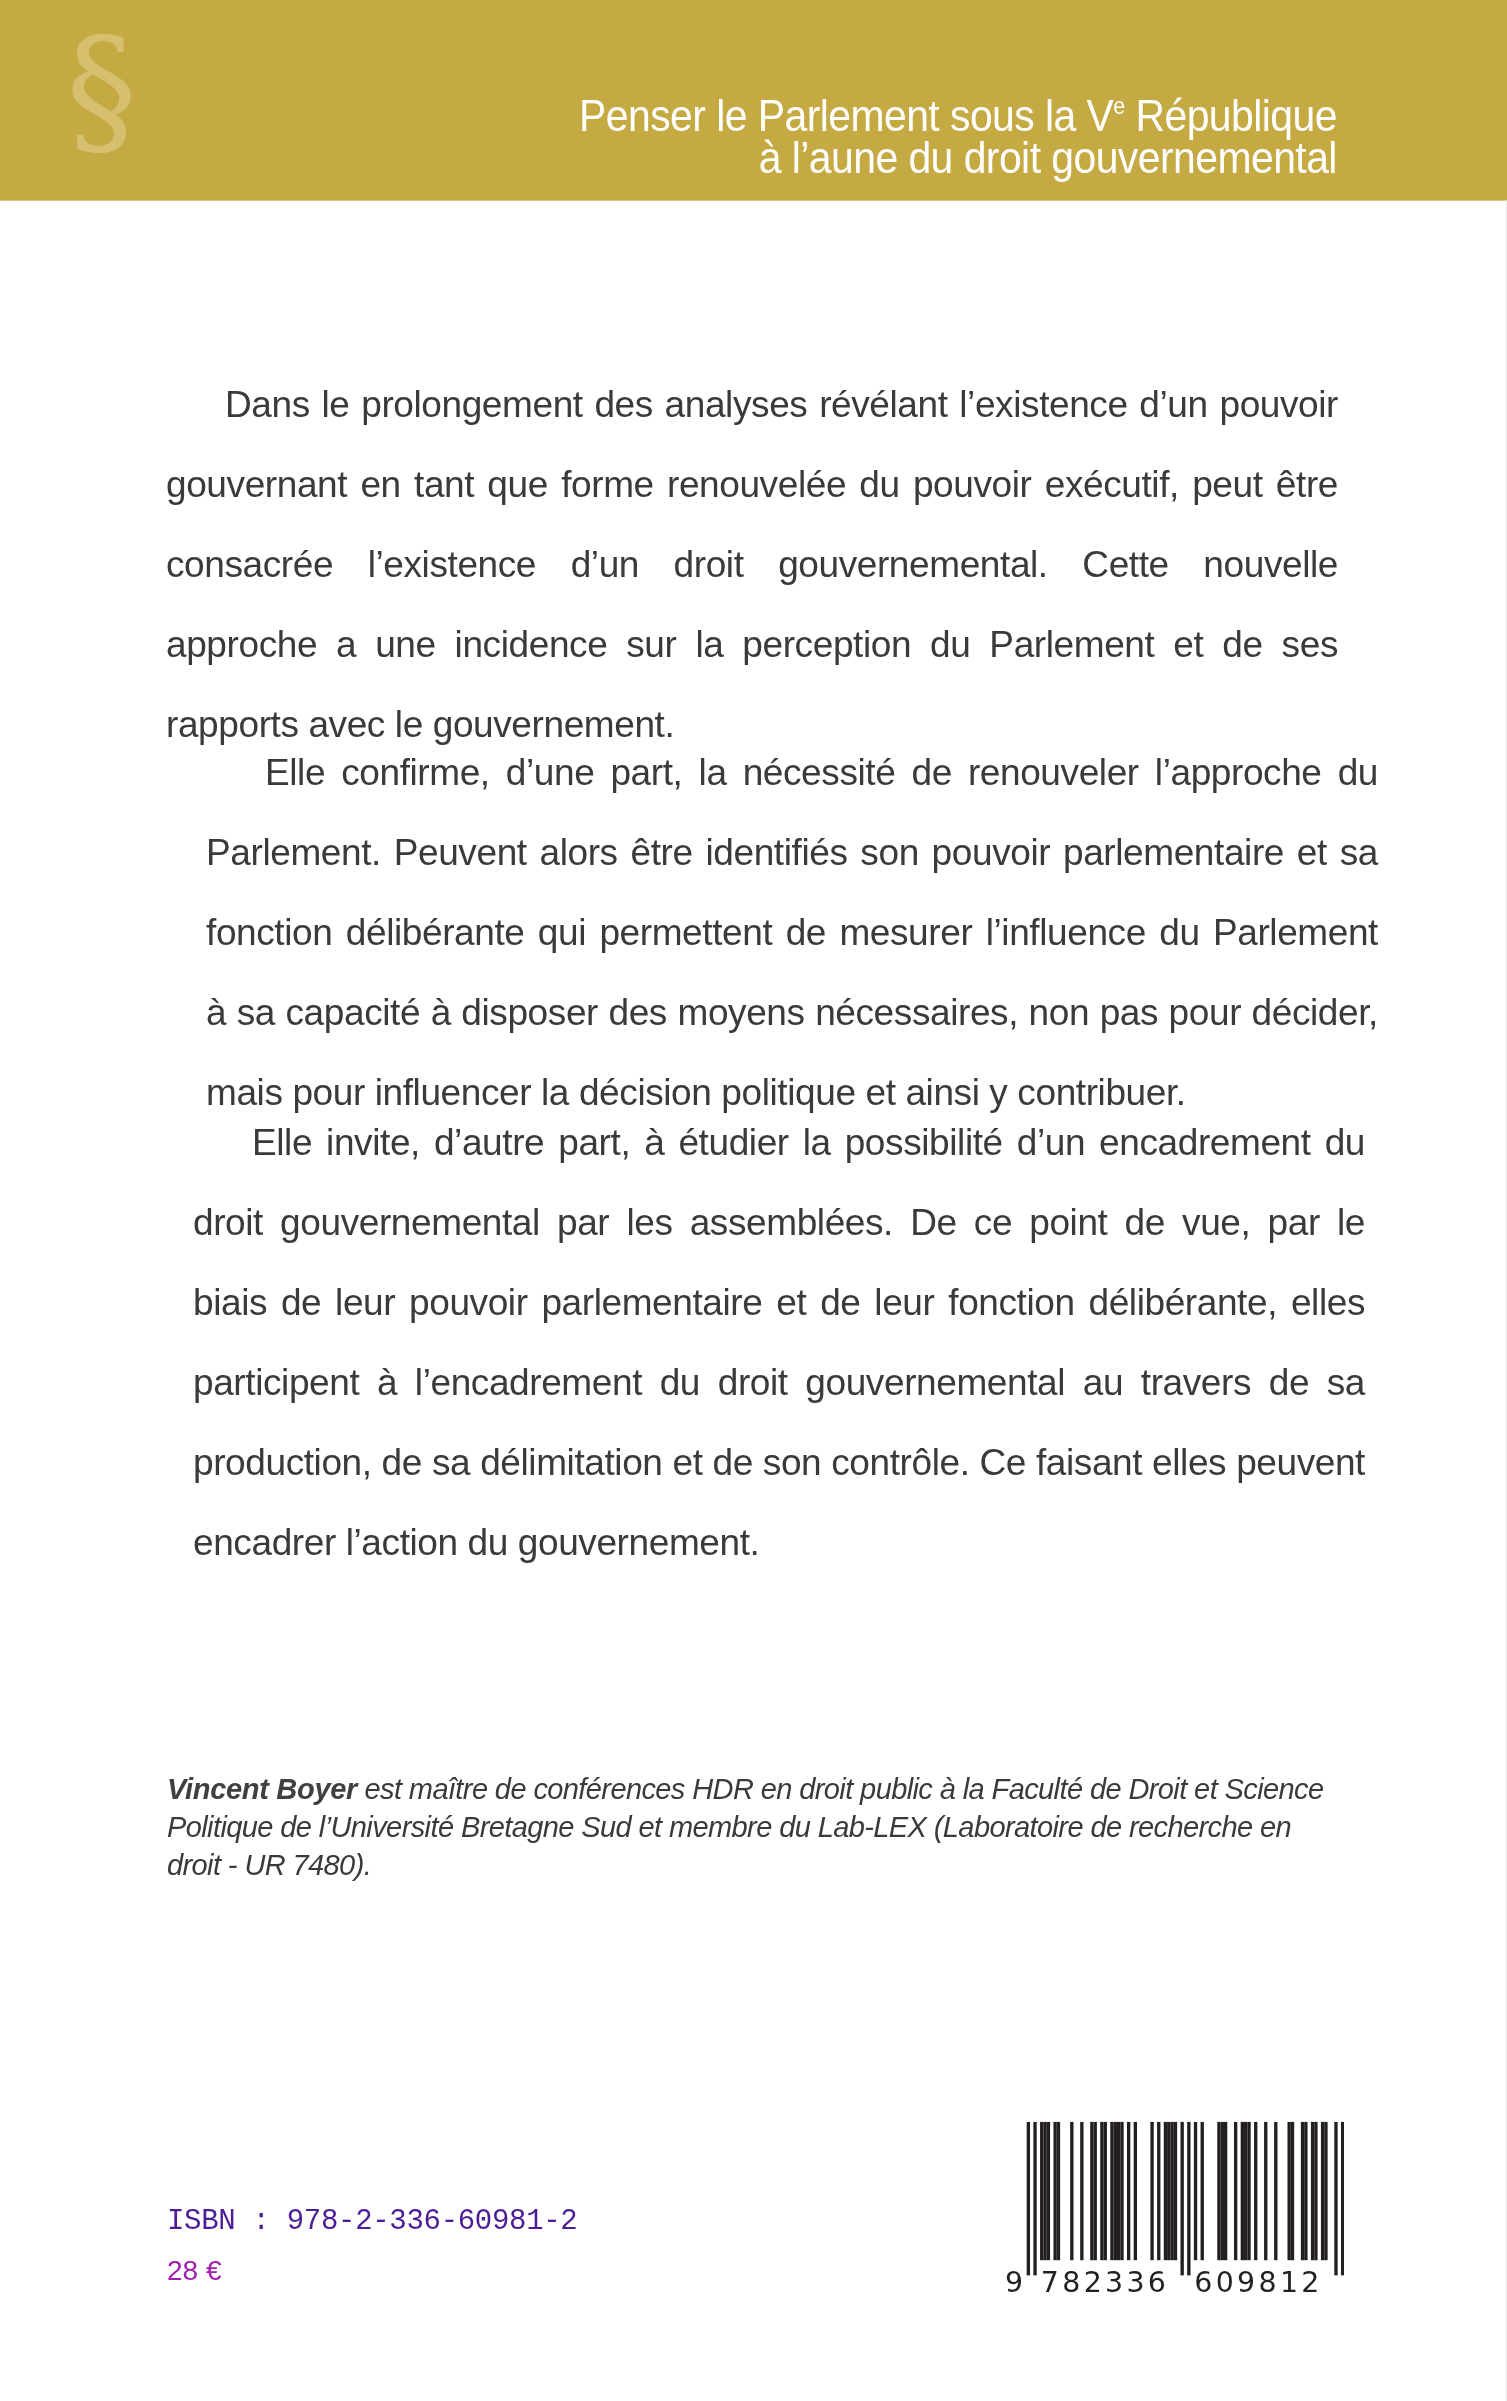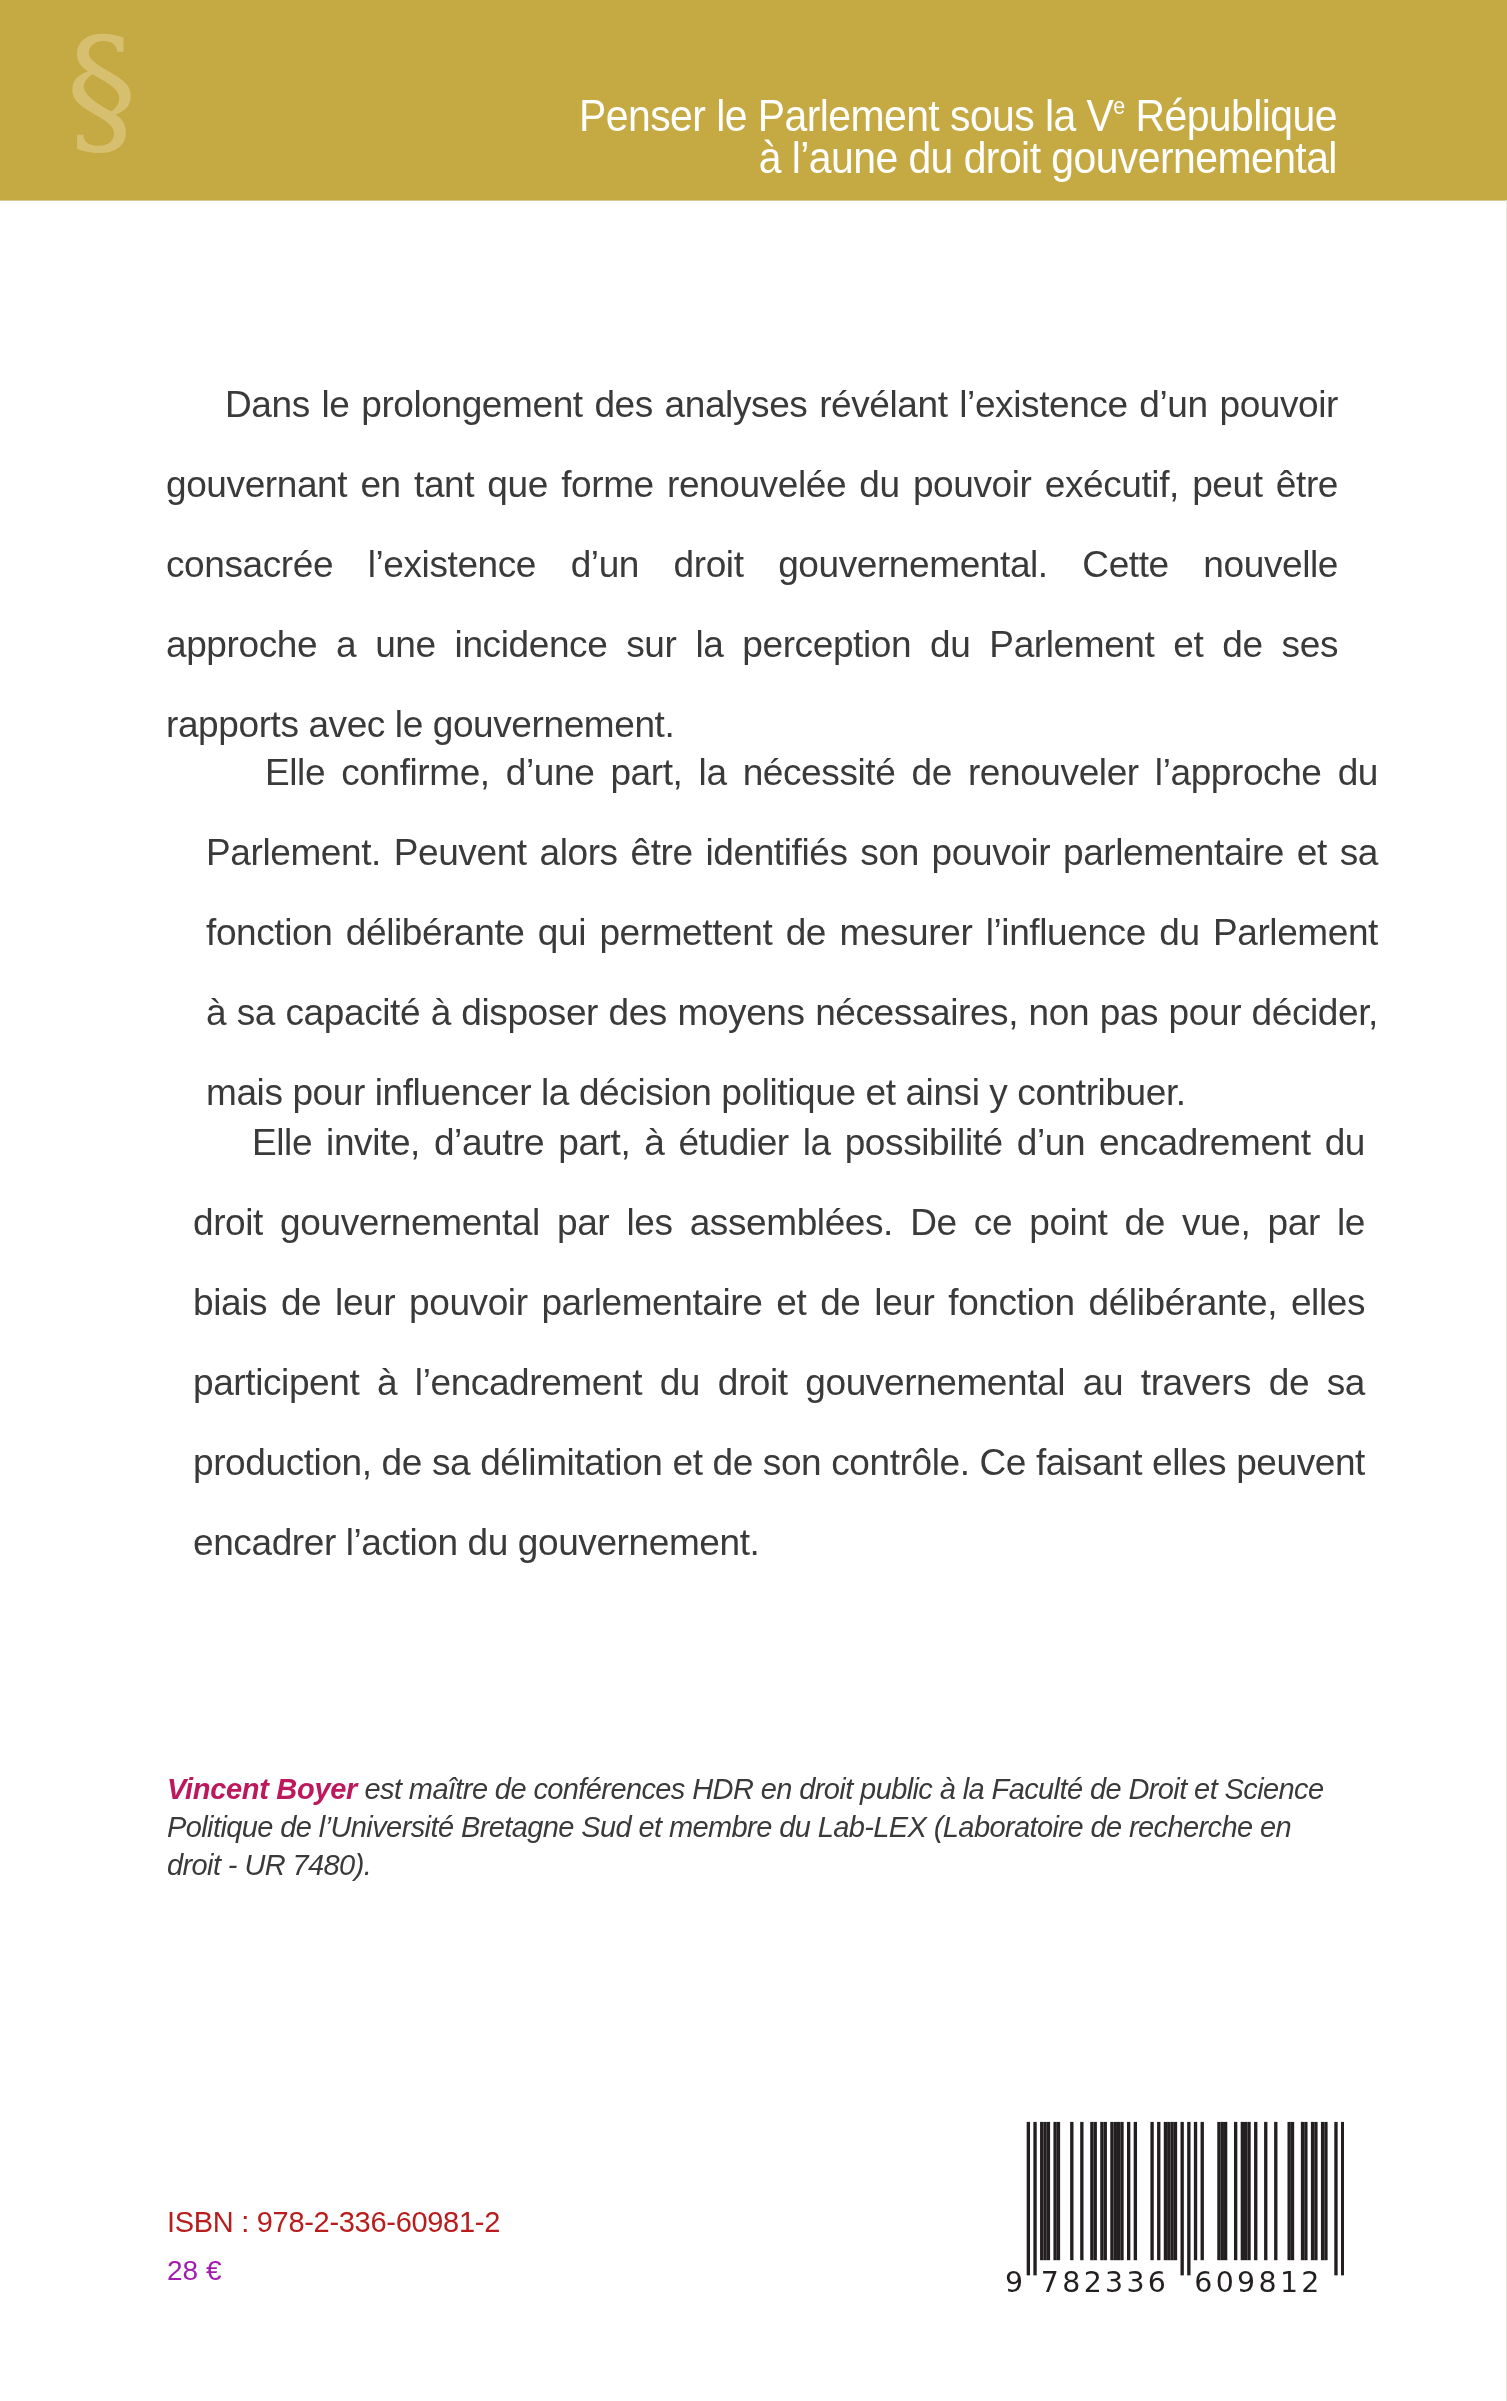--- a/index.html
+++ b/index.html
@@ -41,26 +41,26 @@
   .p3 { top: 1103px; margin-left: 27px; }
 
   .bio {
     position: absolute; left: 167px; top: 1770px; width: 1173px;
     font-family: "Liberation Sans", sans-serif;
     font-style: italic;
     font-size: 29px; line-height: 38px;
     color: #3a3a3a;
     letter-spacing: -0.6px;
   }
-  .bio b { font-weight: bold; color: #be185d; letter-spacing: -0.3px; margin-top: 12px; }
+  .bio b { font-weight: bold; color: #404040; letter-spacing: -0.3px; margin-top: 12px; }
 
   .isbn {
     position: absolute; left: 167px; top: 2205px;
-    font-family: Liberation Sans, sans-serif;
-    font-size: 29px; line-height: 34px; color: #b91c1c;
+    font-family: Liberation Mono, monospace;
+    font-size: 29px; line-height: 34px; color: #4c1d95;
     letter-spacing: -0.3px;
   }
   .price {
     position: absolute; left: 167px; top: 2250px;
     font-family: "Liberation Sans", sans-serif;
     font-size: 28px; line-height: 42px; color: #a21caf;
   }
 
   .barcode {
     position: absolute; left: 1003px; top: 2120px; width: 341px; height: 180px;

